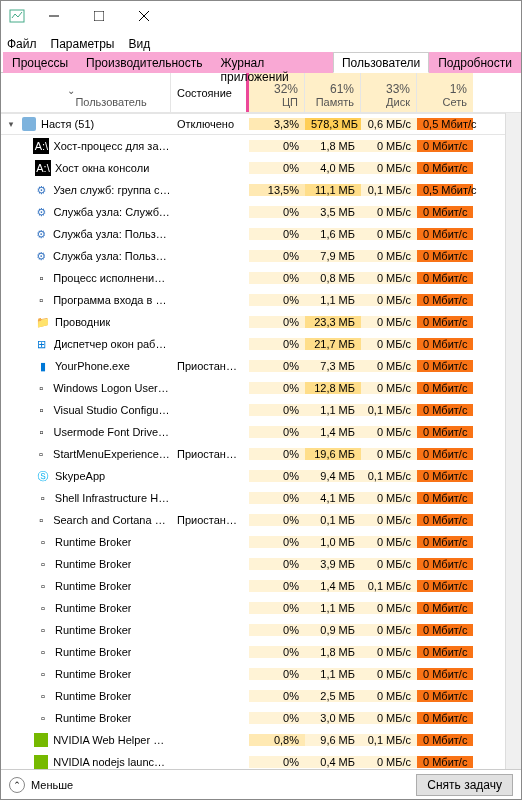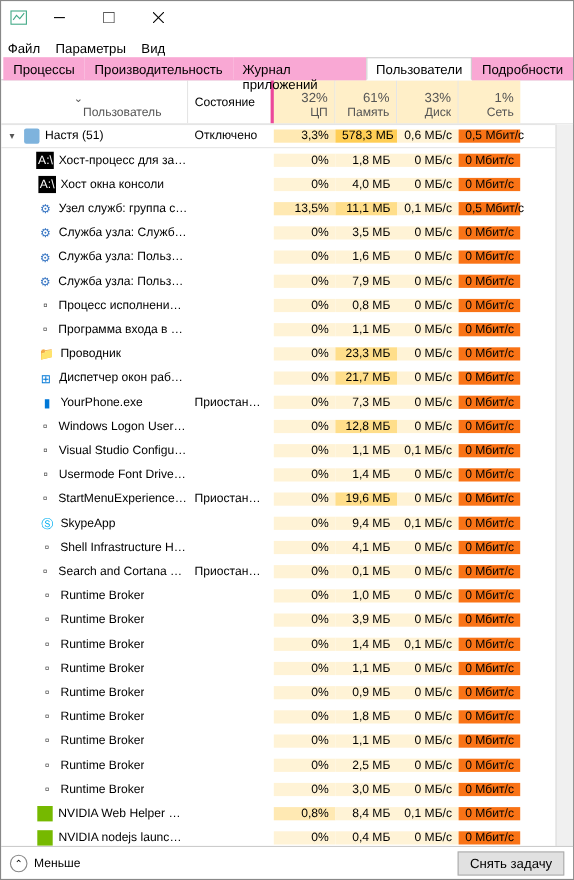--- a/index.html
+++ b/index.html
@@ -471,21 +471,21 @@
       <div class="row">
     <div class="c-name indent">
           <span class="exp"></span>
           <span class="picon">
             <span class="nvgreen"></span>
           </span>
           <span class="txt">NVIDIA Web Helper Servic...</span>
         </div>
     <div class="c-state"></div>
     <div class="c-num hl-cpu2">0,8%</div>
-    <div class="c-num hl-mem">8,4 МБ</div>
+    <div class="c-num hl-mem">9,6 МБ</div>
     <div class="c-num hl-disk">0,1 МБ/с</div>
     <div class="c-num hl-net">0 Мбит/с</div>
    </div>
       <div class="row">
     <div class="c-name indent">
           <span class="exp"></span>
           <span class="picon">
             <span class="nvgreen"></span>
           </span>
           <span class="txt">NVIDIA nodejs launcher (3...</span>

